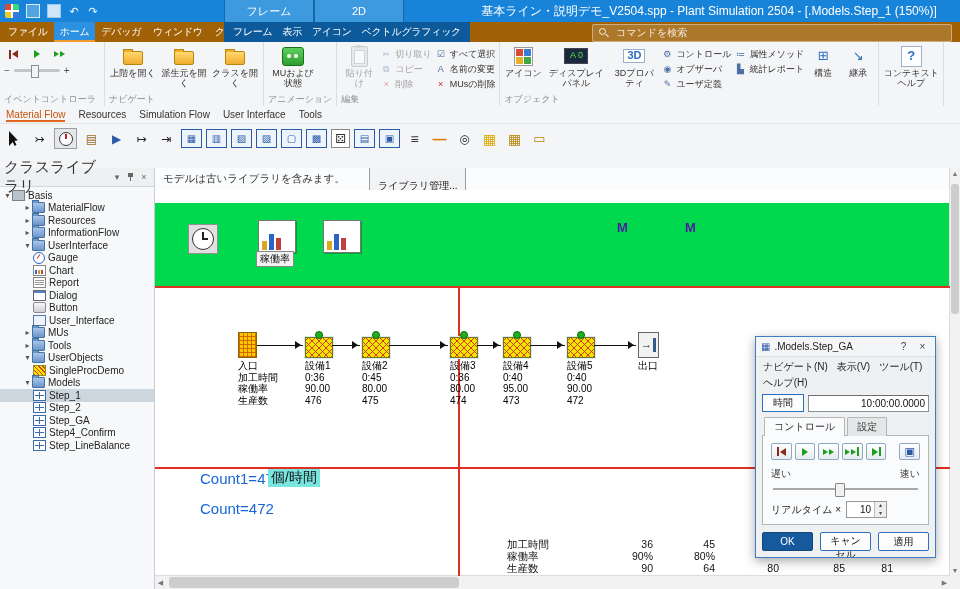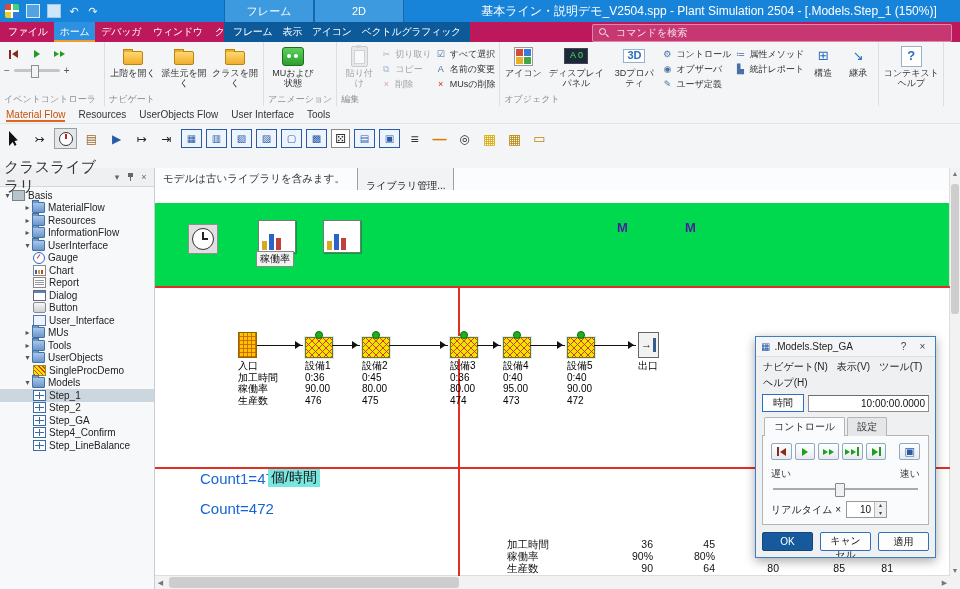--- a/index.html
+++ b/index.html
@@ -14,21 +14,21 @@
   .qa{position:absolute;left:26px;top:0;height:22px;display:flex;align-items:center;gap:7px}
   .qa-i{width:12px;height:12px;display:flex;align-items:center;justify-content:center;font-size:11px;color:#eaf4fc}
   .qa-new{border:1px solid #d8ecfa;background:rgba(255,255,255,.25)}
   .qa-save{background:#cfe6f8;border:1px solid #9cc8ea}
   #doc-tabs{position:absolute;left:224px;top:0;height:22px;display:flex}
   .doc-tab{width:88px;background:#3d9ade;border-left:1px solid #1667ab;border-right:1px solid #1667ab;
     display:flex;align-items:center;justify-content:center;font-size:11px;color:#fff}
   #win-title{position:absolute;left:470px;right:12px;top:0;height:22px;display:flex;align-items:center;
     justify-content:center;font-size:12px;white-space:nowrap;overflow:hidden;color:#fff}
   
-  #tabrow{position:absolute;left:0;top:22px;right:0;height:20px;background:#be185d;color:#fff}
+  #tabrow{position:absolute;left:0;top:22px;right:0;height:20px;background:#a16207;color:#fff}
   .rtabs{position:absolute;left:2px;top:0;bottom:0;display:flex}
   .rtab{padding:0 6px;display:flex;align-items:center;font-size:10px;letter-spacing:-.3px;cursor:default}
   .rtab.active{background:#2b91e0;box-shadow:inset 0 -2px 0 #f09a2e}
   .ctx{position:absolute;left:224px;top:0;bottom:0;display:flex;background:#0d5a9b;padding:0 4px}
   .ctx .rtab{padding:0 5px}
   #searchbox{position:absolute;left:592px;right:8px;top:2px;height:16px;display:flex;align-items:center;gap:5px;
     background:rgba(255,255,255,.14);border:1px solid rgba(255,255,255,.4);border-radius:2px;padding:0 6px}
   .mag{position:relative;width:10px;height:10px;flex:none}
   .mag::before{content:"";position:absolute;left:0;top:0;width:5px;height:5px;border:1.3px solid #f0f0f0;border-radius:50%}
   .mag::after{content:"";position:absolute;left:6px;top:6.5px;width:4px;height:1.3px;background:#f0f0f0;transform:rotate(45deg)}
@@ -133,21 +133,21 @@
   .ic-dialog .ti::before{content:"";position:absolute;left:0;top:0;right:0;height:2px;background:#5a82c0}
   .ic-button .ti{background:linear-gradient(#f8f8f8,#d0d0d0);border:1px solid #889;border-radius:2px}
   .ic-ui .ti{background:#eef2fa;border:1px solid #5577aa}
   .ic-station .ti{background:repeating-linear-gradient(45deg,rgba(200,40,30,.85) 0 1px,transparent 1px 3px),#ffe000;border:1px solid #909020}
   .ic-frame .ti{background:#fff;border:1px solid #3a6aa8}
   .ic-frame .ti::before{content:"";position:absolute;inset:1px;
     background:linear-gradient(#3a6aa8,#3a6aa8) 50% 0/1px 100% no-repeat,linear-gradient(#3a6aa8,#3a6aa8) 0 50%/100% 1px no-repeat}
   
   #mainarea{position:absolute;left:155px;top:168px;right:10px;bottom:13px;overflow:hidden;background:#fff}
   #msgbar{position:absolute;left:0;top:0;right:0;height:22px;background:#fbfcfd;border-bottom:1px solid #e2e5e8;
-    display:flex;align-items:center;gap:12px;padding-left:8px;font-size:10.5px;color:#333}
+    display:flex;align-items:center;gap:24px;padding-left:8px;font-size:10.5px;color:#333}
   .msg-btn{height:16px;font-size:10px;border:1px solid #9aa0a6;background:#f2f3f4;border-radius:2px;padding:16px 8px;font-family:inherit;color:#222}
   #canvas{position:absolute;left:0;top:22px;right:0;bottom:0;background:#fff;overflow:hidden}
   .green-band{position:absolute;left:0;top:13px;width:100%;height:83px;background:#00d94e}
   .redline-h{position:absolute;left:0;right:0;height:1.5px;background:#e03024;z-index:1}
   .redline-v{position:absolute;left:303px;top:96px;bottom:0;width:1.5px;background:#e03024;z-index:1}
   .clockico{position:absolute;left:33px;top:34px;width:28px;height:28px;background:#e0e0e0;border:1px solid #909090;
     display:flex;align-items:center;justify-content:center;z-index:2}
   .clockface{width:20px;height:20px;border-radius:50%;background:#fff;border:1px solid #333;position:relative}
   .clockface::before{content:"";position:absolute;left:9px;top:3px;width:1.5px;height:7px;background:#222}
   .clockface::after{content:"";position:absolute;left:9px;top:9px;width:6px;height:1.5px;background:#222}
@@ -468,21 +468,21 @@
       <div class="rg-l"></div>
     </div>
 
   </div>
 
   <div id="toolbox">
     <div id="tbx-tabs">
 
     <span class="tbx-tab active">Material Flow</span>
         <span class="tbx-tab">Resources</span>
-        <span class="tbx-tab">UserObjects Flow</span>
+        <span class="tbx-tab">Simulation Flow</span>
         <span class="tbx-tab">User Interface</span>
         <span class="tbx-tab">Tools</span>
       </div>
     <div id="tbx-icons">
 
     <span class="tbx i-cursor">
           <span></span>
         </span>
         <span class="tbx i-plain">
           <span>↣</span>

